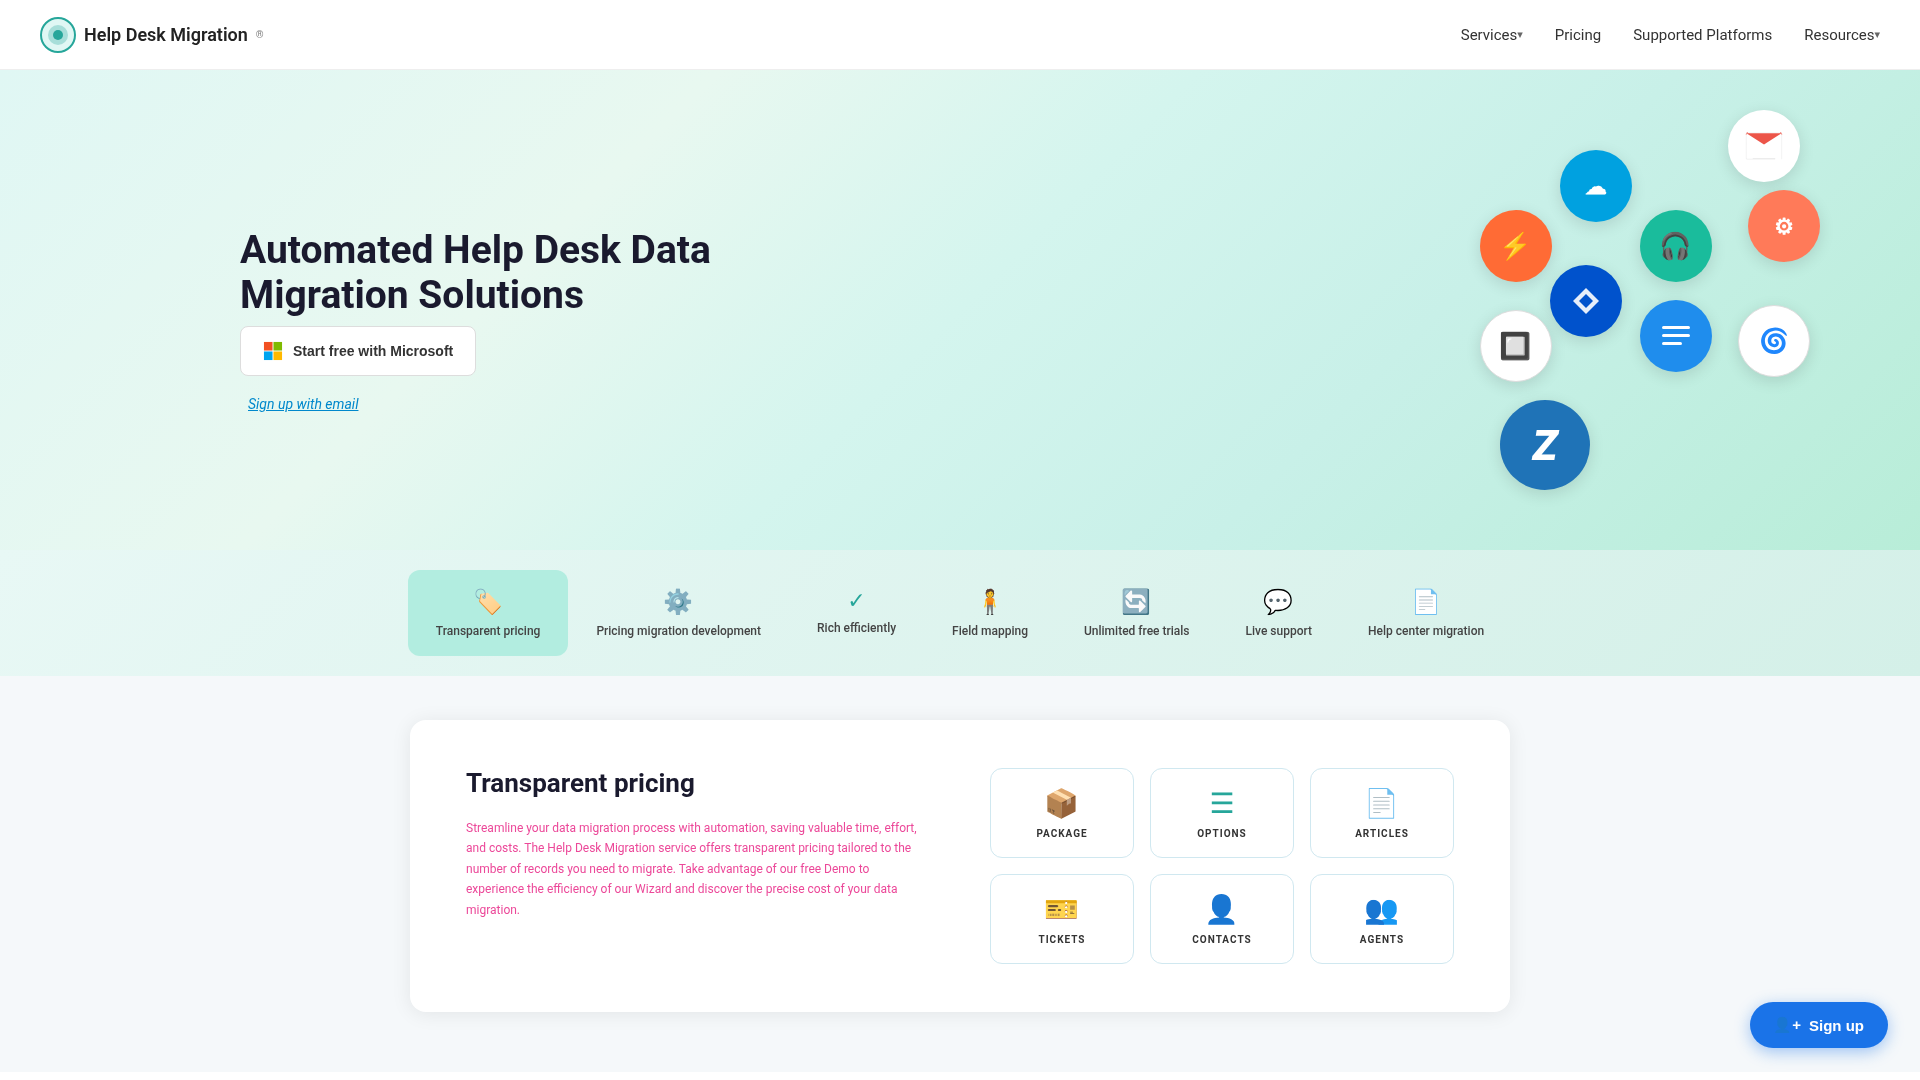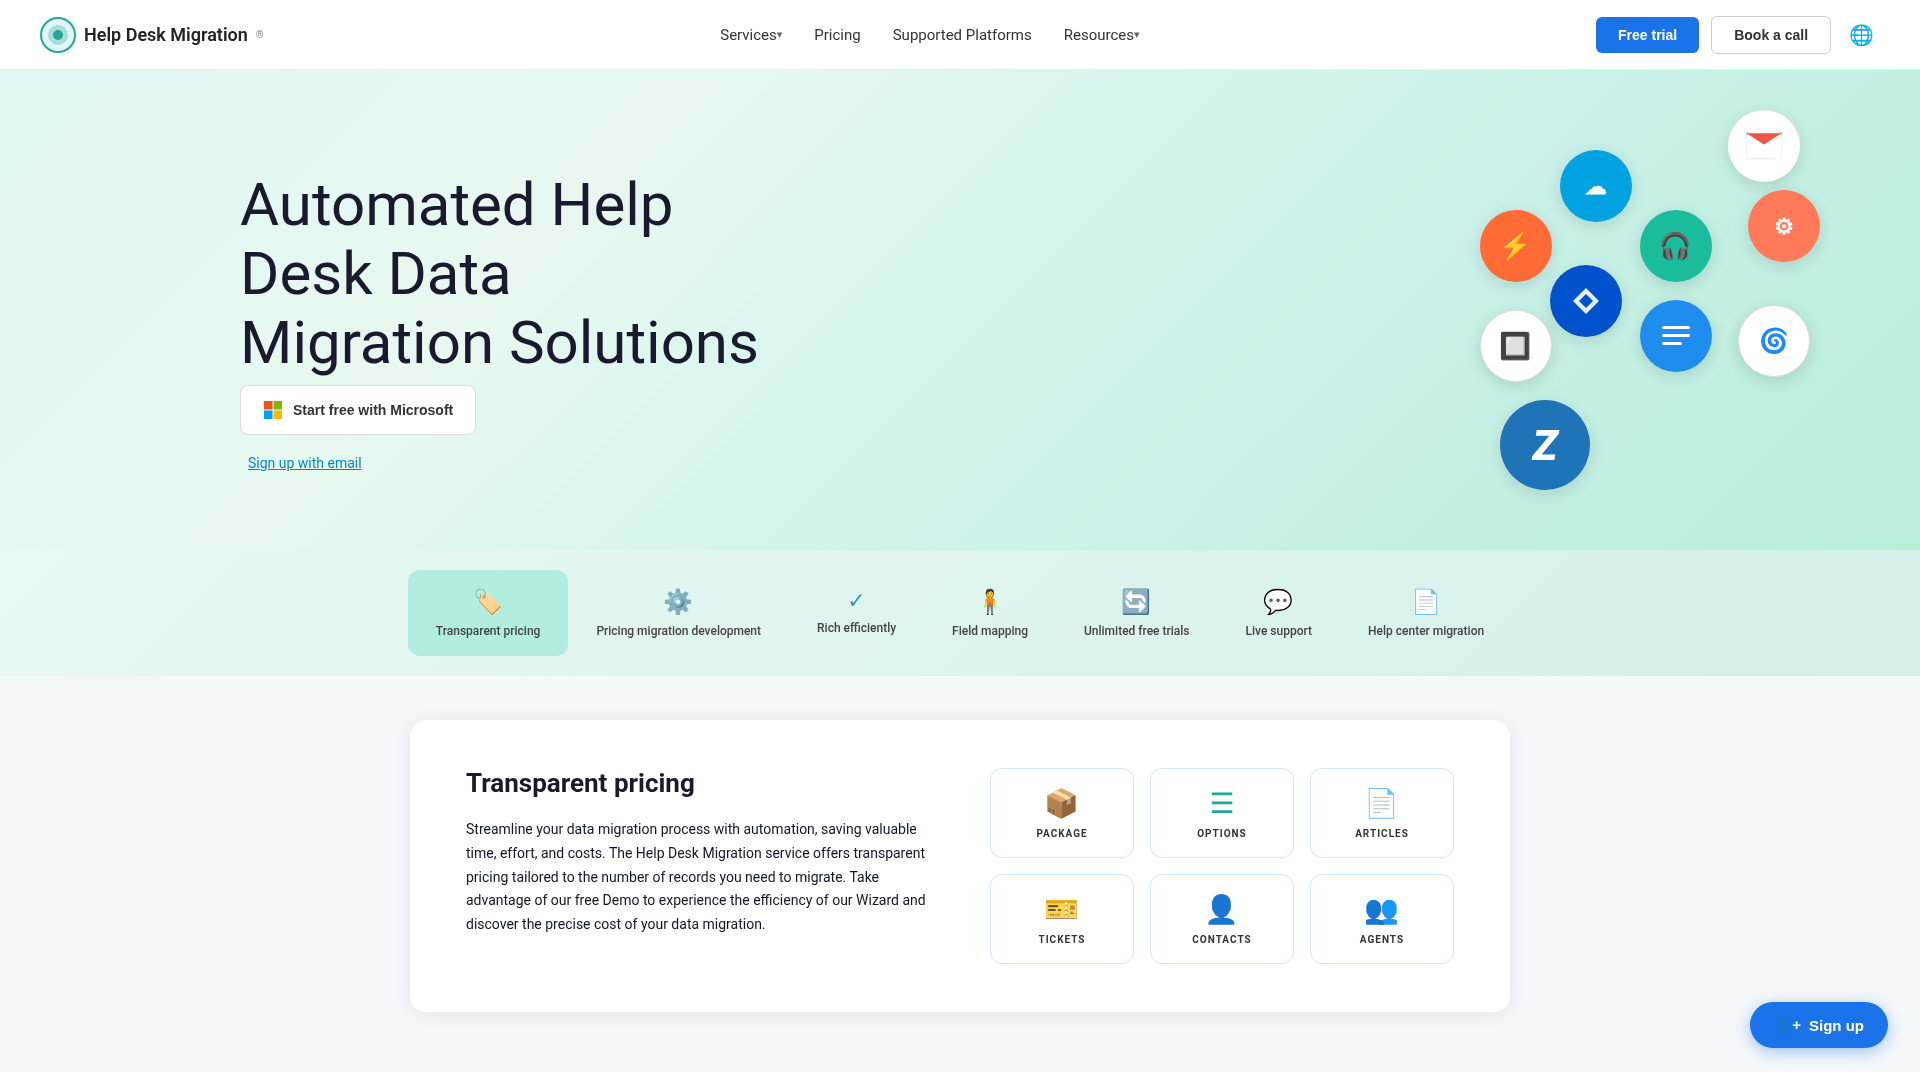--- a/index.html
+++ b/index.html
@@ -89,22 +89,22 @@
       align-items: center;
       padding: 60px 40px 40px 240px;
       position: relative;
       overflow: hidden;
     }
     .hero-text {
       max-width: 540px;
       z-index: 2;
     }
     .hero-title {
-      font-size: 60px;
-      font-weight: 400;
+      font-size: 39px;
+      font-weight: 700;
       color: #1a1a2e;
       line-height: 1.15;
       margin-bottom: 8px;
     }
     .hero-subtitle {
       font-size: 15px;
       color: #555;
       line-height: 1.6;
       margin-bottom: 36px;
     }
@@ -139,20 +139,21 @@
       color: #333;
       cursor: pointer;
     }
     .hero-email-link {
       font-size: 14px;
       color: #0088cc;
       text-decoration: underline;
       cursor: pointer;
       display: block;
       margin-left: 8px;
+      font-style: italic;
     }
 
     
     .hero-icons {
       position: absolute;
       right: 100px;
       top: 40px;
       width: 340px;
       height: 380px;
     }
@@ -222,22 +223,22 @@
       align-items: flex-start;
     }
     .pricing-text { flex: 1; }
     .pricing-title {
       font-size: 26px;
       font-weight: 700;
       color: #1a1a2e;
       margin-bottom: 20px;
     }
     .pricing-desc {
-      font-size: 14px;
-      color: #0f172a;
+      font-size: 12px;
+      color: #ec4899;
       line-height: 1.7;
     }
     .pricing-icons {
       flex: 1;
       display: grid;
       grid-template-columns: repeat(3, 1fr);
       gap: 16px;
     }
     .pricing-icon-card {
       border: 1.5px solid #d0e8f0;
@@ -306,25 +307,20 @@
     </div>
     <div class="nav-item">
       <span>Supported Platforms</span>
     </div>
     <div class="nav-item">
       <span>Resources</span>
       <span class="nav-chevron">▾</span>
     </div>
   </div>
 
-  <div class="navbar-right">
-    <button class="btn-free-trial">Free trial</button>
-    <button class="btn-book-call">Book a call</button>
-    <button class="globe-btn">🌐</button>
-  </div>
 </nav>
 
 <section class="hero">
   <div class="hero-text">
     <h1 class="hero-title">Automated Help Desk Data Migration Solutions</h1>
     <div class="hero-buttons">
       <button class="btn-microsoft">
 
         <svg class="ms-logo" viewBox="0 0 21 21">
           <rect x="1" y="1" width="9" height="9" fill="#f25022"></rect>

